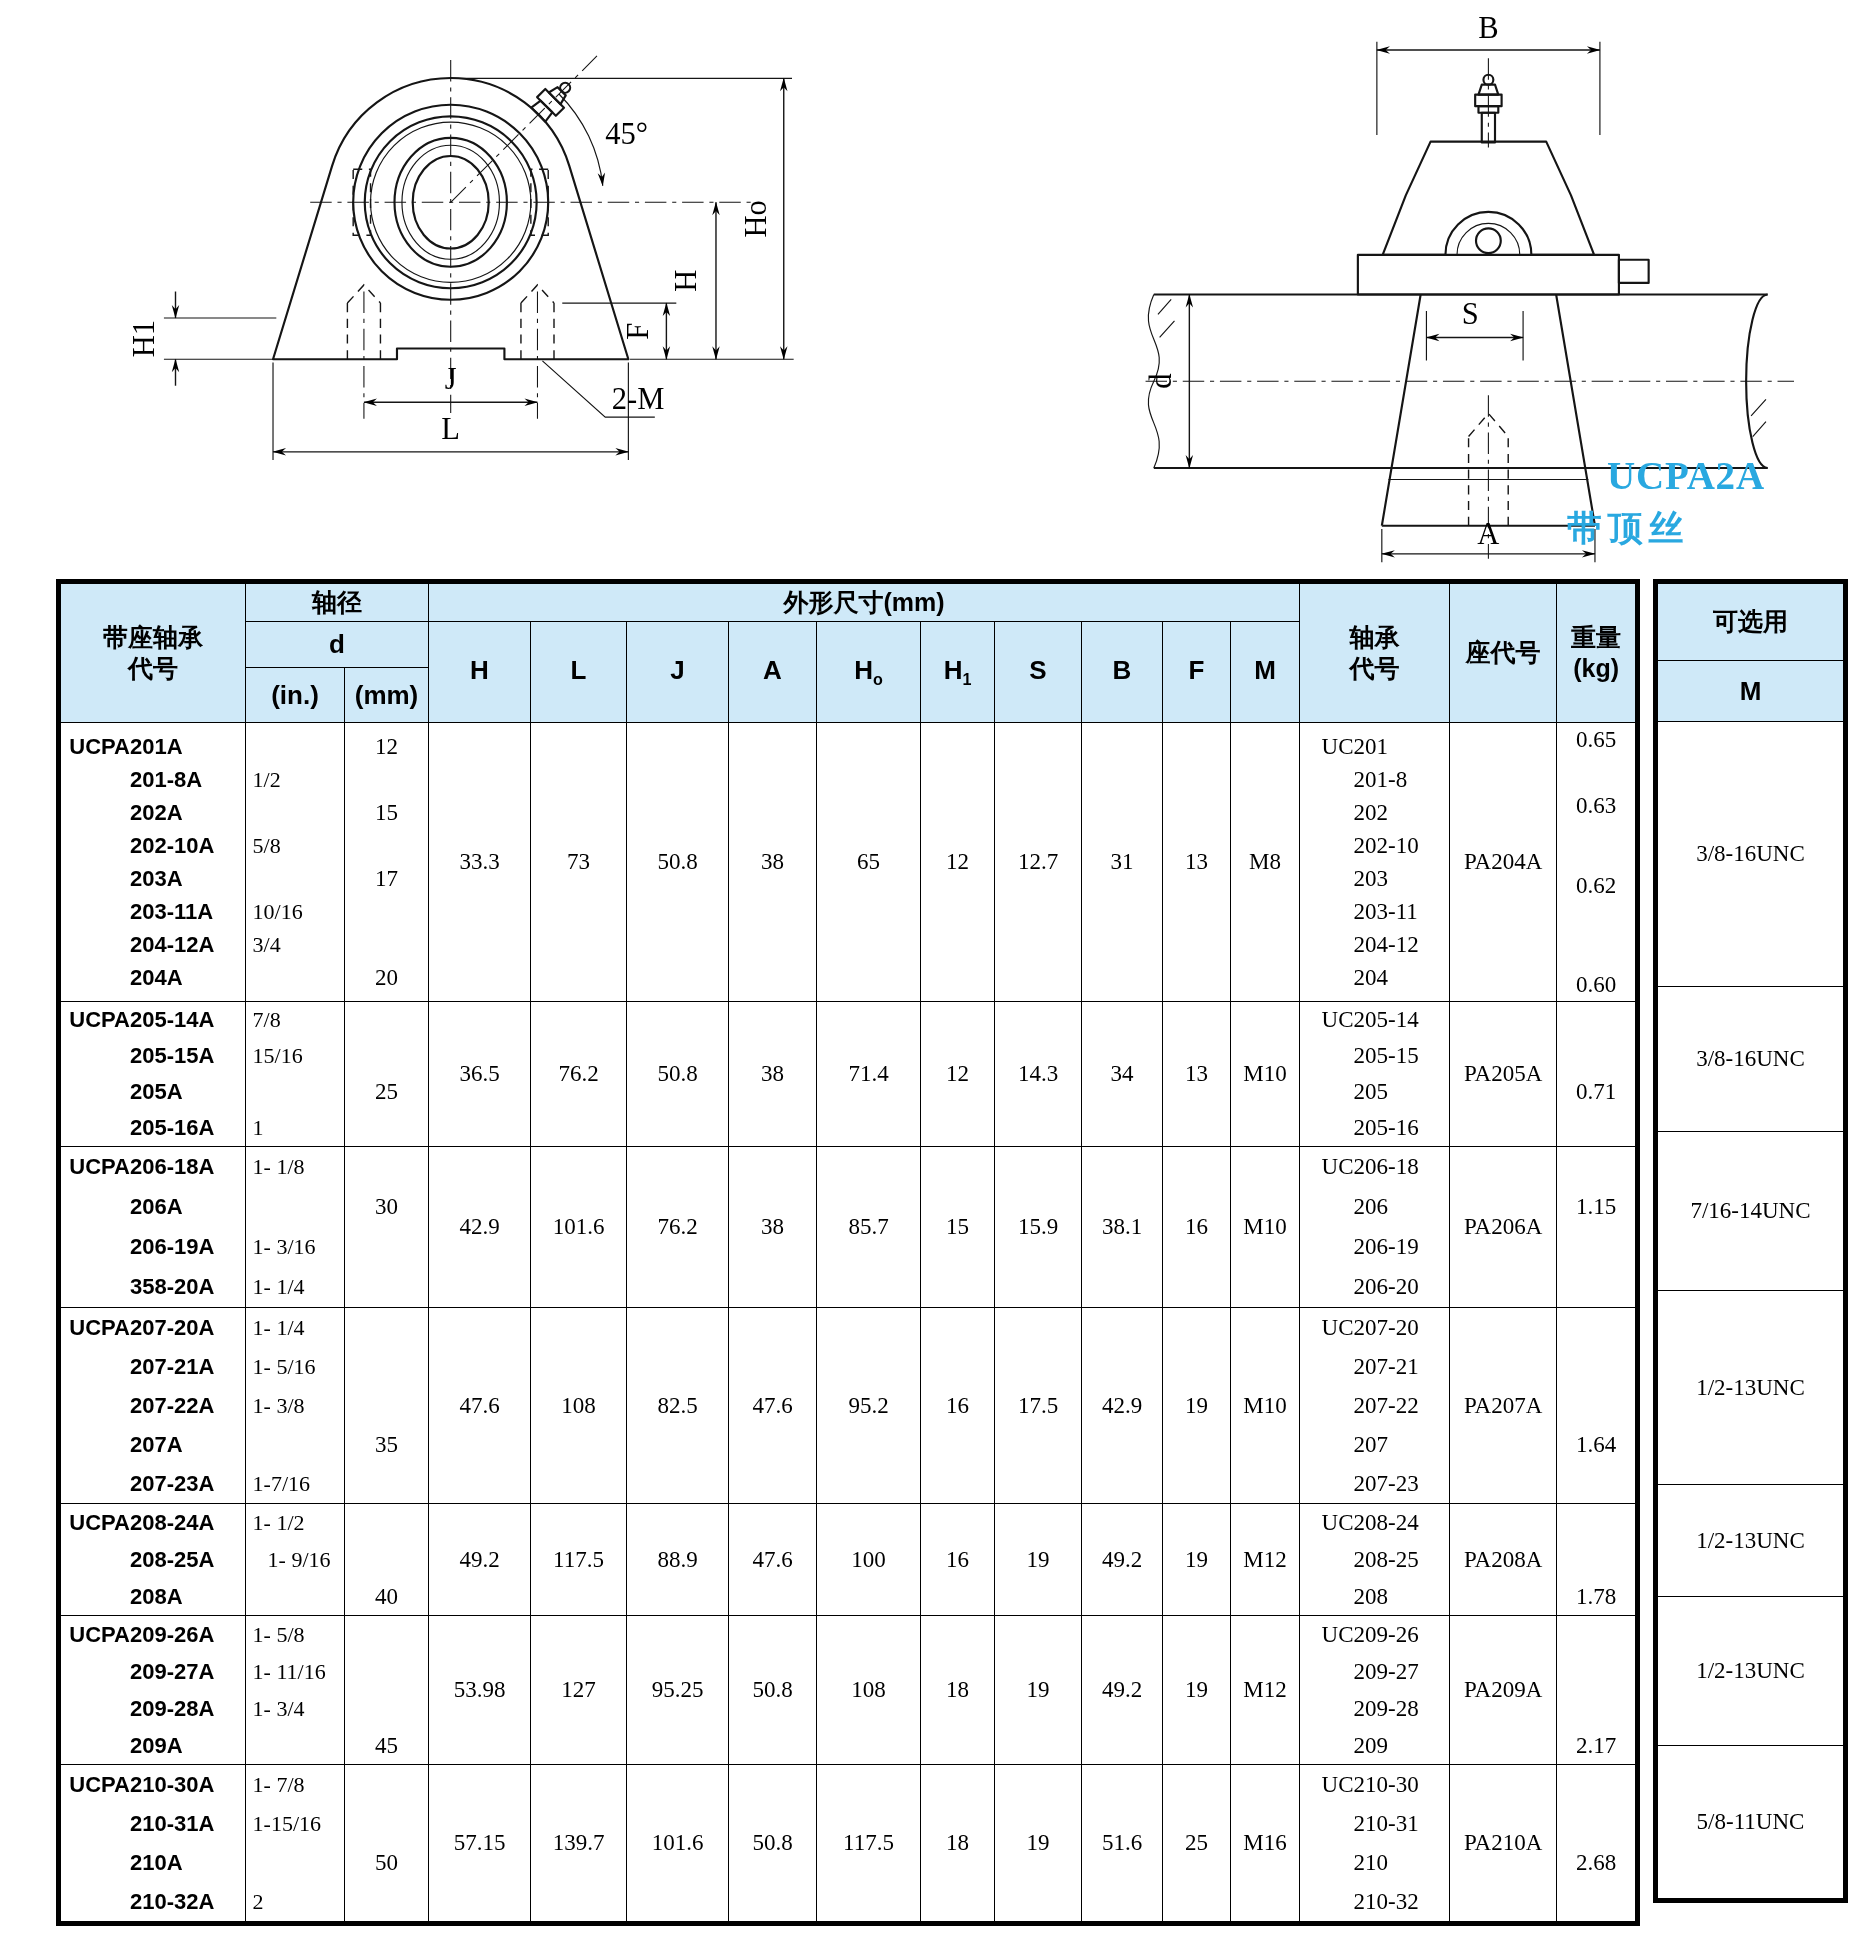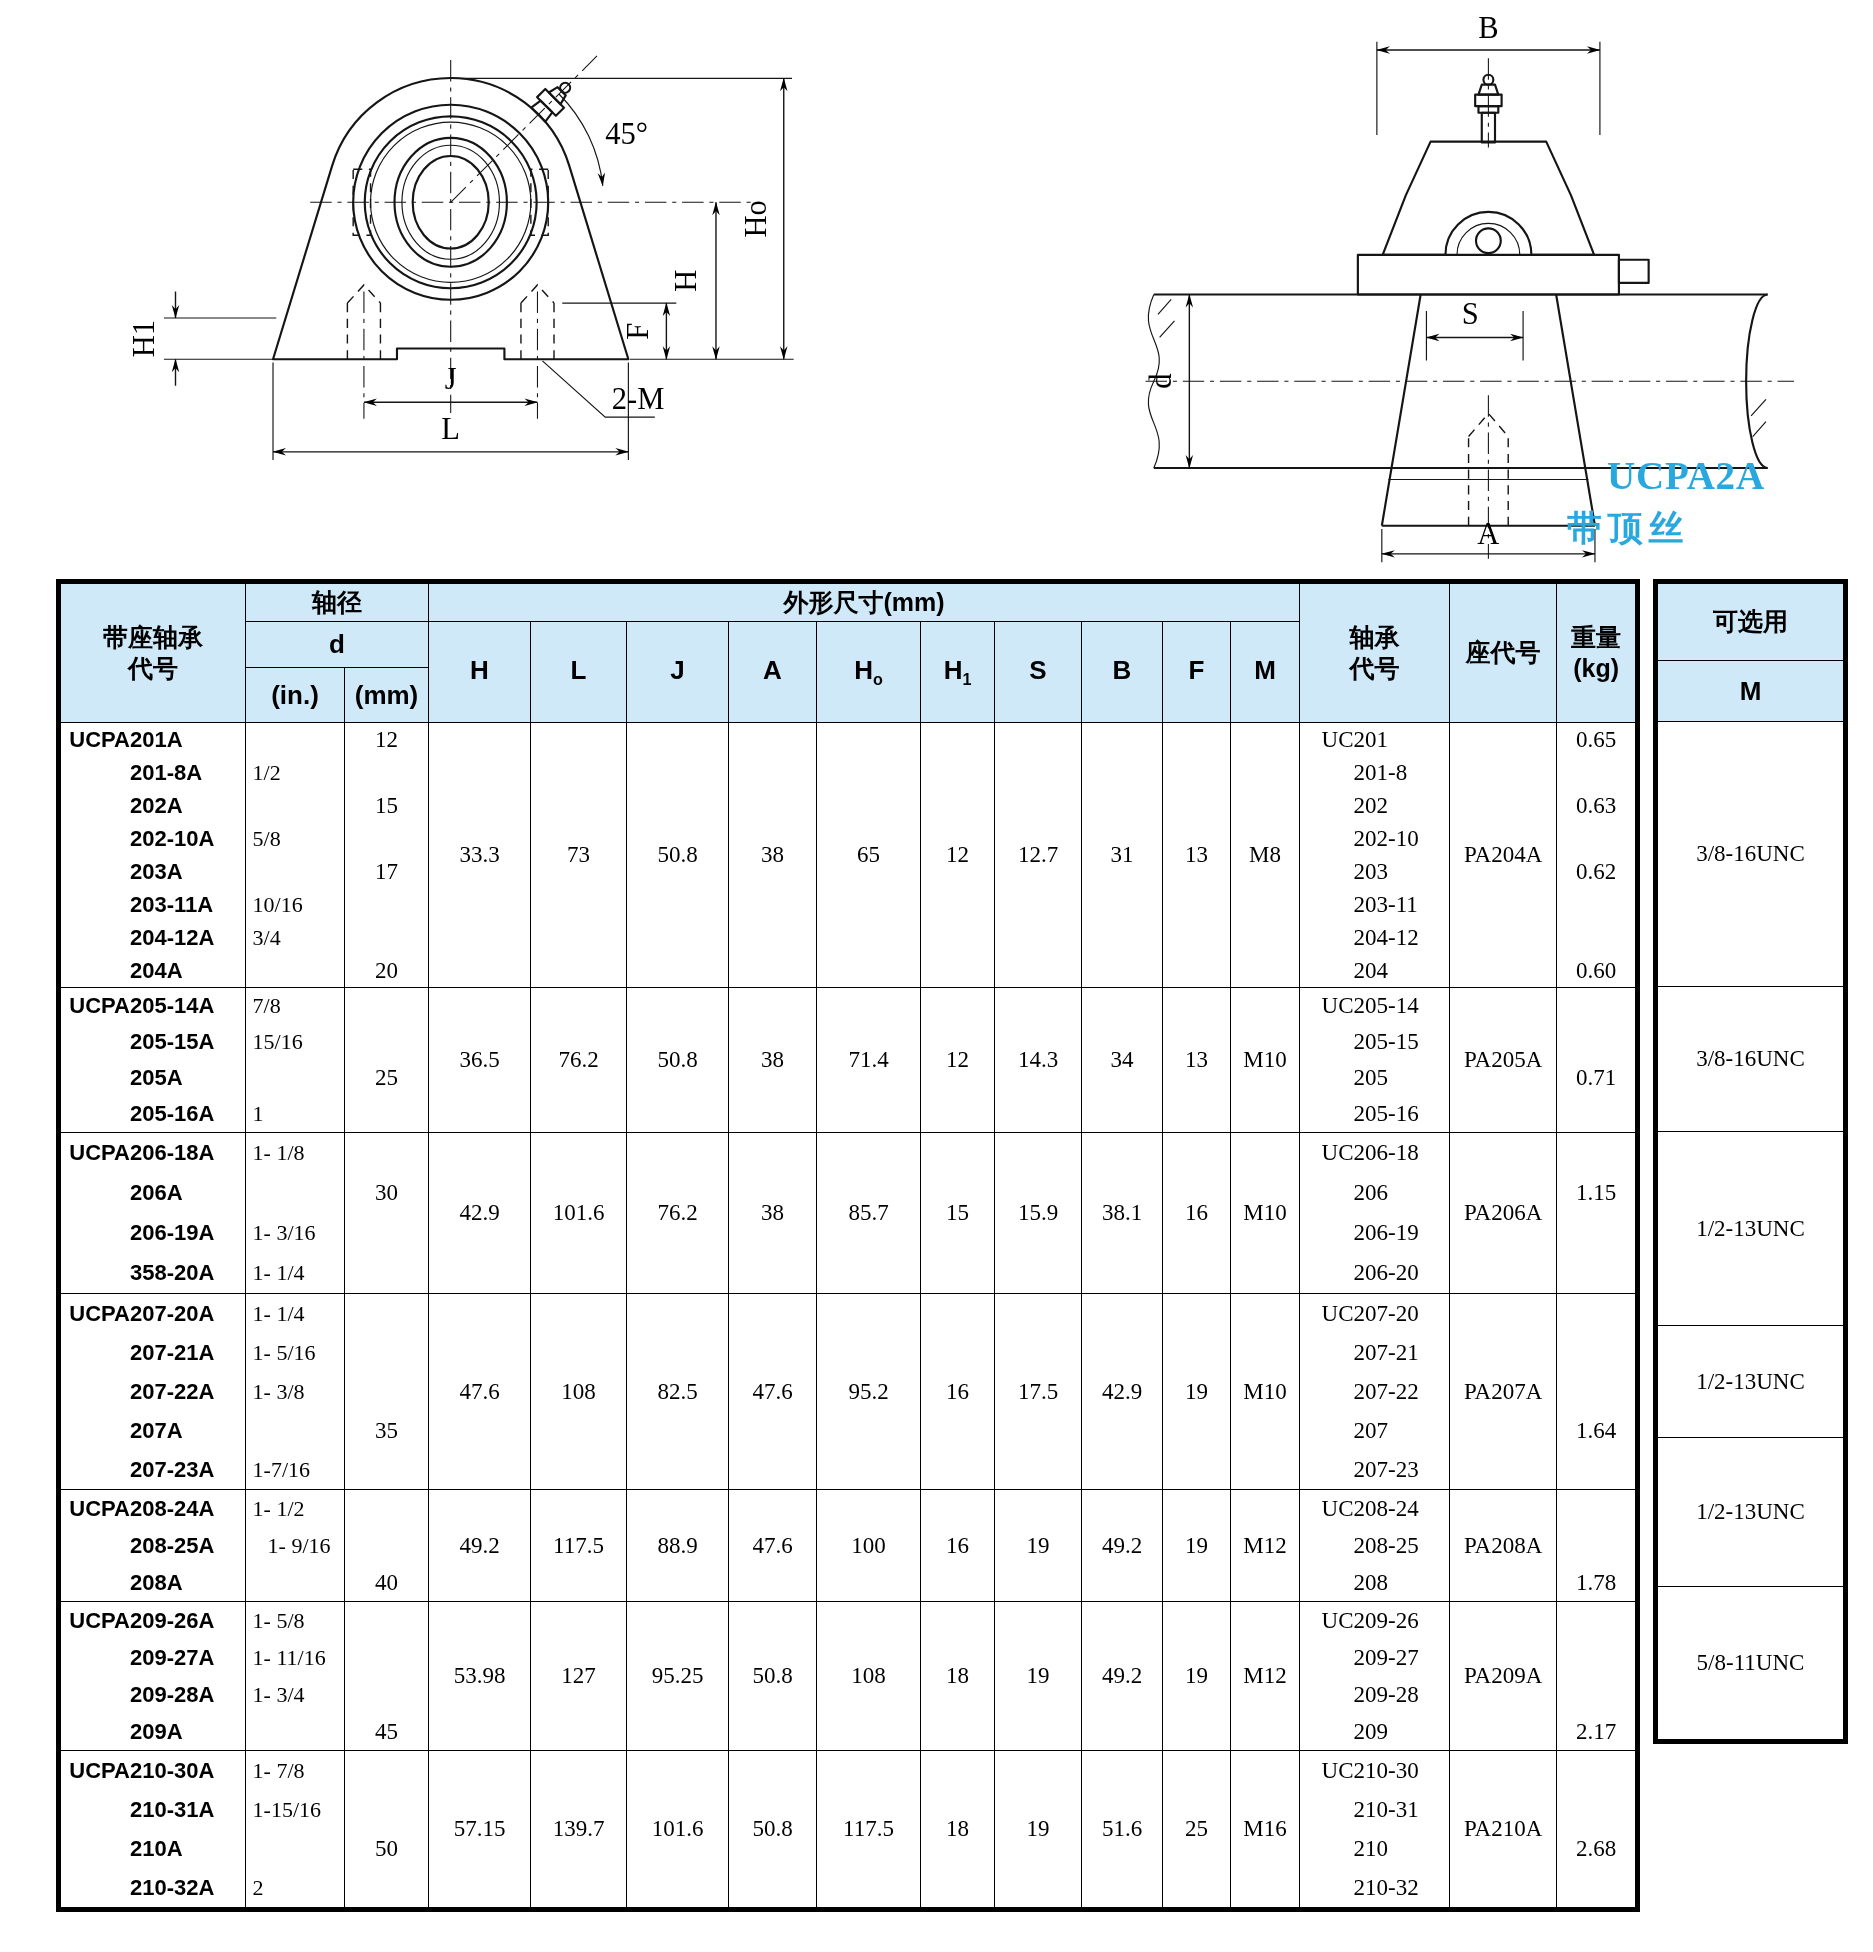--- a/index.html
+++ b/index.html
@@ -386,21 +386,21 @@
                 </div>
                 <div class="line" style="height: 33px;">
                   <span></span>
                 </div>
                 <div class="line" style="height: 33px;">
                   <span>0.63</span>
                 </div>
                 <div class="line" style="height: 33px;">
                   <span></span>
                 </div>
-                <div class="line" style="height: 33px;">
+                <div class="line" style="height: 33px; margin-top: 14px;">
                   <span>0.62</span>
                 </div>
                 <div class="line" style="height: 33px;">
                   <span></span>
                 </div>
                 <div class="line" style="height: 33px;">
                   <span></span>
                 </div>
                 <div class="line" style="height: 33px;">
                   <span>0.60</span>
@@ -1166,20 +1166,25 @@
           <tr class="grp" style="height: 265px;">
             <td class="c-opt serif">
               <div>3/8-16UNC</div>
             </td>
           </tr>
           <tr class="grp" style="height: 145px;">
             <td class="c-opt serif">
               <div>3/8-16UNC</div>
             </td>
           </tr>
+          <tr class="grp" style="height: 159px;">
+            <td class="c-opt serif">
+              <div>7/16-14UNC</div>
+            </td>
+          </tr>
           <tr class="grp" style="height: 194px;">
             <td class="c-opt serif">
               <div>1/2-13UNC</div>
             </td>
           </tr>
           <tr class="grp" style="height: 112px;">
             <td class="c-opt serif">
               <div>1/2-13UNC</div>
             </td>
           </tr>

